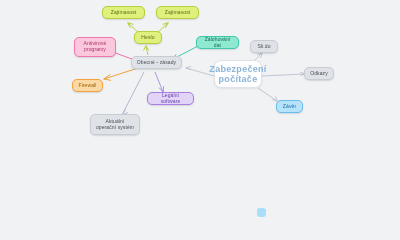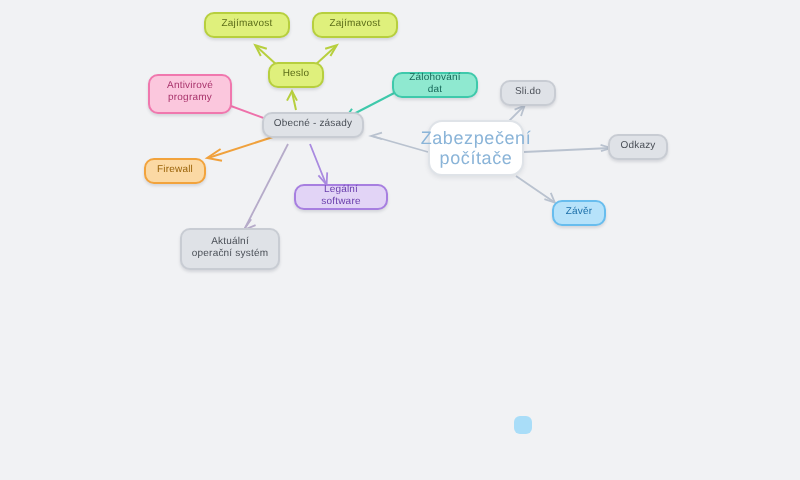--- a/index.html
+++ b/index.html
@@ -141,21 +141,21 @@
     <path d="M138,68 L104,79" stroke="#f0a13c" stroke-width="1.0" fill="none"></path>
     <path d="M110.3,74.5 L103.6,79 L111,80.4" stroke="#f0a13c" stroke-width="1.0" fill="none"></path>
 
     <path d="M155,72 L163,92" stroke="#a98adf" stroke-width="0.9" fill="none"></path>
     <path d="M159.2,87.7 L163.3,92.4 L163.6,86.2" stroke="#a98adf" stroke-width="0.9" fill="none"></path>
 
     <path d="M144,72 L122,115" stroke="#b6abc9" stroke-width="0.9" fill="none"></path>
     <path d="M125.6,109.6 L121.8,115 L127.8,112.6" stroke="#b6abc9" stroke-width="0.9" fill="none"></path>
   </svg>
 
-  <div class="node central" style="left:214px; top:60px; width:48px; height:28px;">
+  <div class="node central" style="left:214px; top:60px; width:48px; height:28px;font-weight:bold;">
     <span>Zabezpečení počítače</span>
   </div>
 
   <div class="node green node-shadow" style="left:102px; top:6px; width:43px; height:13px;">
     <span>Zajímavost</span>
   </div>
 
   <div class="node green node-shadow" style="left:156px; top:6px; width:43px; height:13px;">
     <span>Zajímavost</span>
   </div>

